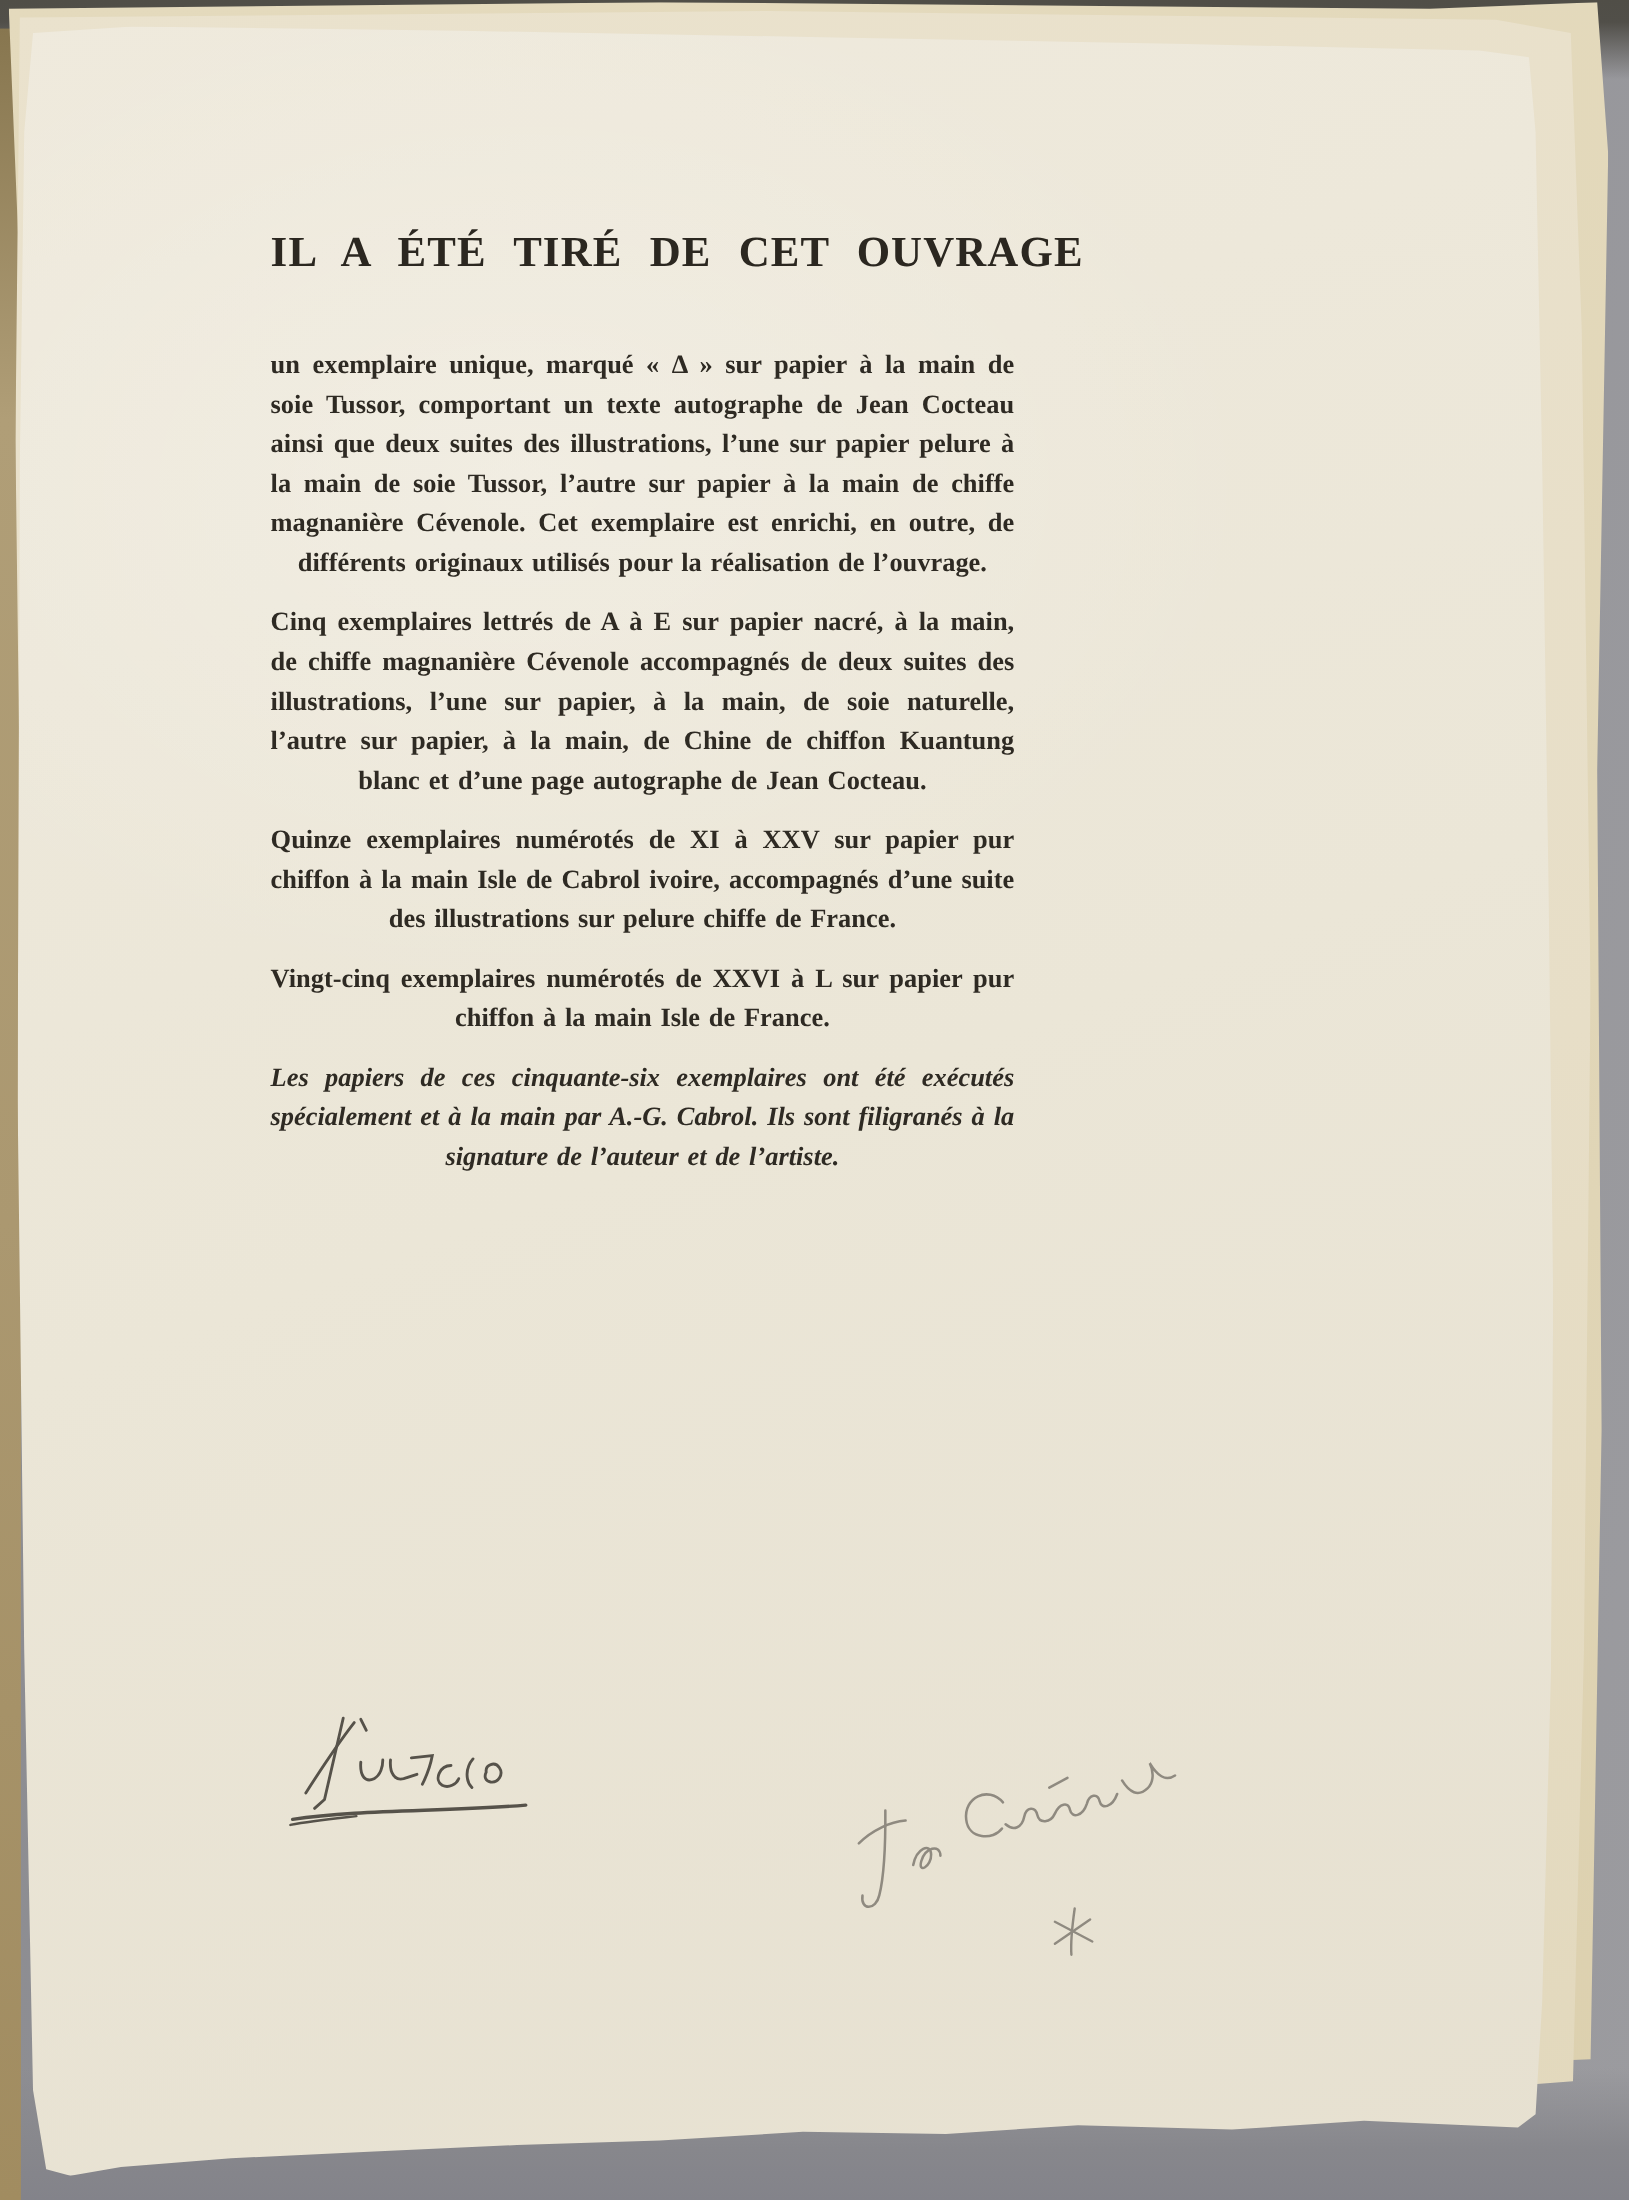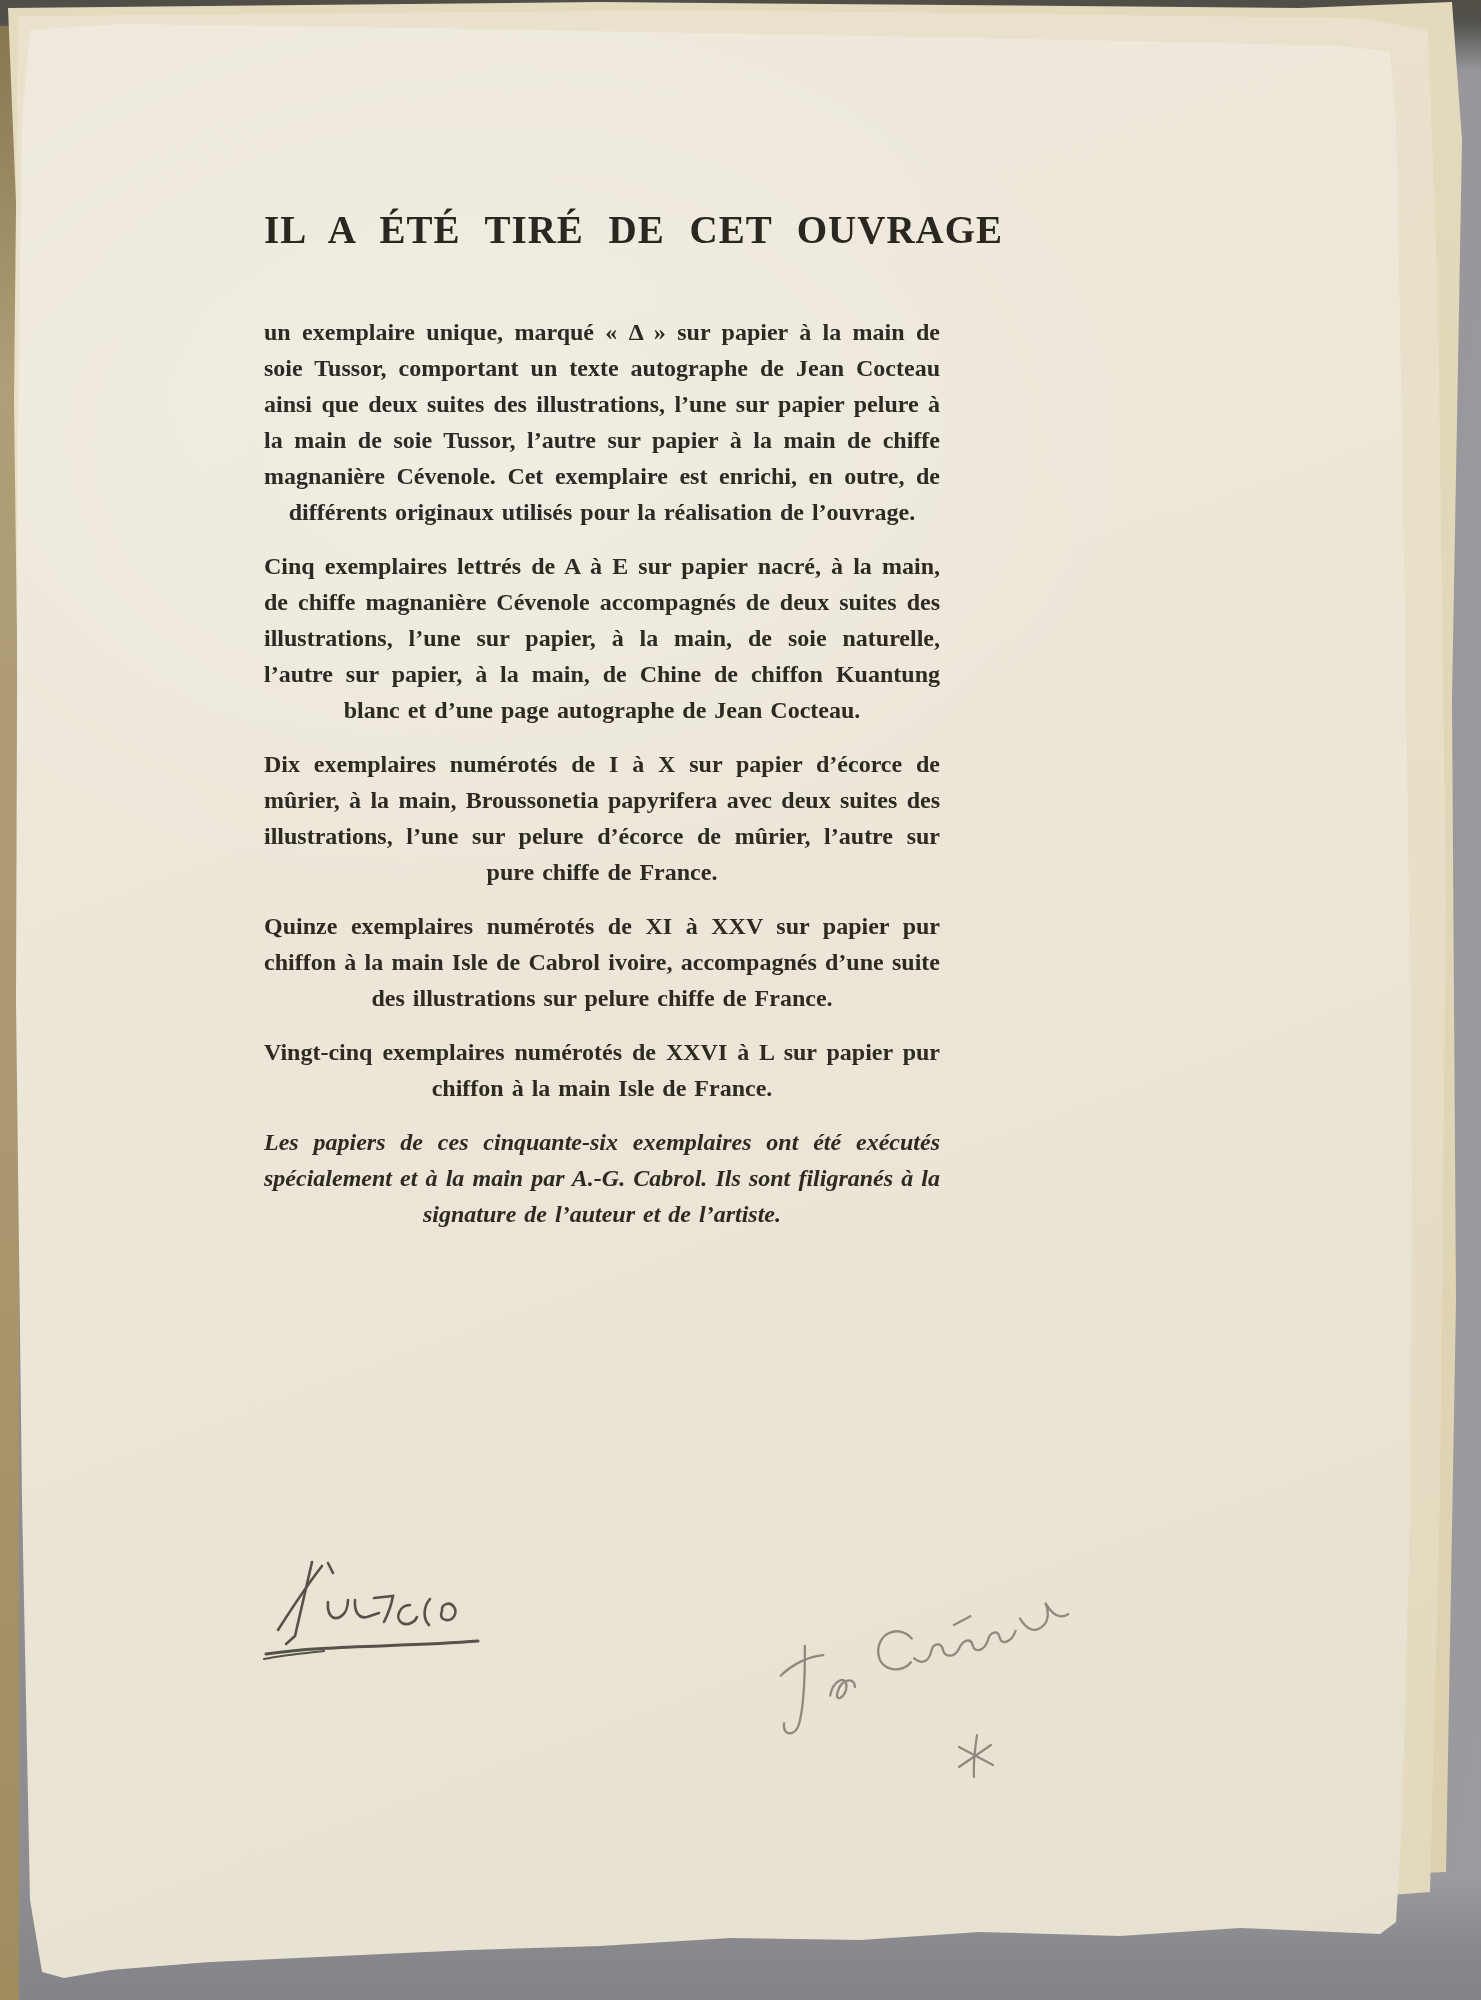--- a/index.html
+++ b/index.html
@@ -27,21 +27,21 @@
     filter:drop-shadow(2px 2px 3px rgba(50,46,38,.3));
   }
   .page-main{
     background:
       radial-gradient(1100px 760px at 32% 22%,rgba(255,255,255,.22),rgba(255,255,255,0) 62%),
       linear-gradient(160deg,#efeadd 0%,#ebe6d7 50%,#e6e0d0 100%);
     clip-path:polygon(30px 30px,120px 24px,420px 28px,760px 34px,1080px 40px,1345px 46px,1390px 52px,1396px 120px,1402px 420px,1408px 820px,1412px 1180px,1410px 1520px,1402px 1820px,1396px 1922px,1380px 1934px,1240px 1928px,1120px 1936px,980px 1932px,860px 1940px,730px 1938px,600px 1946px,470px 1950px,340px 1956px,210px 1962px,110px 1970px,64px 1978px,42px 1972px,30px 1900px,22px 1500px,16px 1000px,18px 420px,22px 120px);
     filter:drop-shadow(3px 3px 4px rgba(55,50,42,.35));
   }
   .colophon{
-    position:absolute;left:264px;top:206px;width:680px;color:#2d2922;
+    position:absolute;left:246px;top:206px;width:680px;color:#2d2922;
   }
   .heading{
     font-size:39px;font-weight:bold;letter-spacing:1px;word-spacing:14px;
     text-align:center;line-height:48px;margin:0 0 60px 0;white-space:nowrap;color:#2b2720;
   }
   .para{
     margin:0 4px 18px 0;font-size:24px;line-height:36px;font-weight:bold;
     text-align:justify;text-align-last:center;word-spacing:2px;color:#2e2a23;
   }
   .para--italic{font-style:italic;font-weight:bold;}
@@ -58,21 +58,20 @@
 
   <div class="spine"></div>
   <div class="sheet sheet--u1"></div>
   <div class="sheet sheet--u2"></div>
   <div class="sheet page-main"></div>
 
   <div class="colophon">
     <h1 class="heading">IL A ÉTÉ TIRÉ DE CET OUVRAGE</h1>
     <p class="para">un exemplaire unique, marqué « Δ » sur papier à la main de soie Tussor, comportant un texte autographe de Jean Cocteau ainsi que deux suites des illustrations, l’une sur papier pelure à la main de soie Tussor, l’autre sur papier à la main de chiffe magnanière Cévenole. Cet exemplaire est enrichi, en outre, de différents originaux utilisés pour la réalisation de l’ouvrage.</p>
     <p class="para">Cinq exemplaires lettrés de A à E sur papier nacré, à la main, de chiffe magnanière Cévenole accompagnés de deux suites des illustrations, l’une sur papier, à la main, de soie naturelle, l’autre sur papier, à la main, de Chine de chiffon Kuantung blanc et d’une page autographe de Jean Cocteau.</p>
-    <p class="para">Dix exemplaires numérotés de I à X sur papier d’écorce de mûrier, à la main, Broussonetia papyrifera avec deux suites des illustrations, l’une sur pelure d’écorce de mûrier, l’autre sur pure chiffe de France.</p>
     <p class="para">Quinze exemplaires numérotés de XI à XXV sur papier pur chiffon à la main Isle de Cabrol ivoire, accompagnés d’une suite des illustrations sur pelure chiffe de France.</p>
     <p class="para">Vingt-cinq exemplaires numérotés de XXVI à L sur papier pur chiffon à la main Isle de France.</p>
     <p class="para para--italic">Les papiers de ces cinquante-six exemplaires ont été exécutés spécialement et à la main par A.-G. Cabrol. Ils sont filigranés à la signature de l’auteur et de l’artiste.</p>
   </div>
 
   <div class="sig sig--picasso" role="img" aria-label="Picasso">
     <svg width="230" height="118" viewBox="0 0 230 118" fill="none" stroke="#56524a" stroke-width="2.6" stroke-linecap="round">
       <path d="M16,74 C30,52 46,28 60,10"></path>
       <path d="M50,6 C44,32 38,58 33,80 L24,88"></path>
       <path d="M71,17 L66,7"></path>

